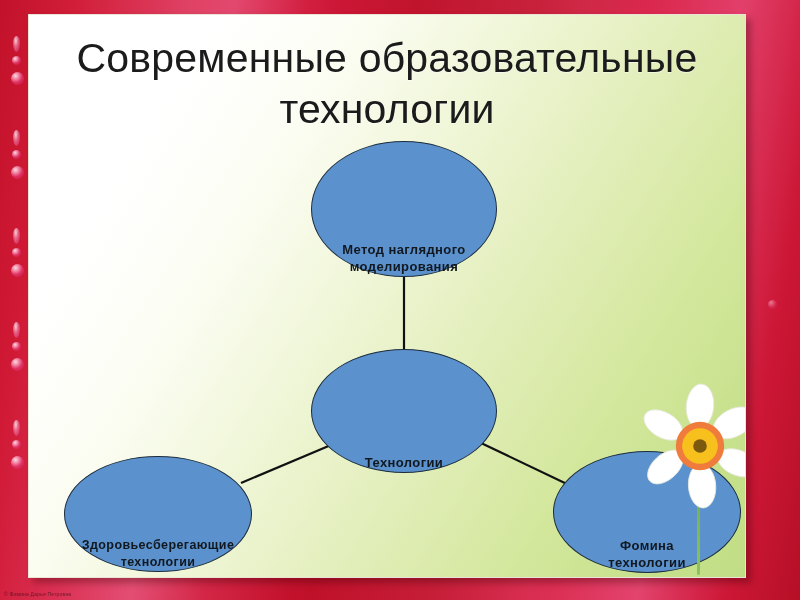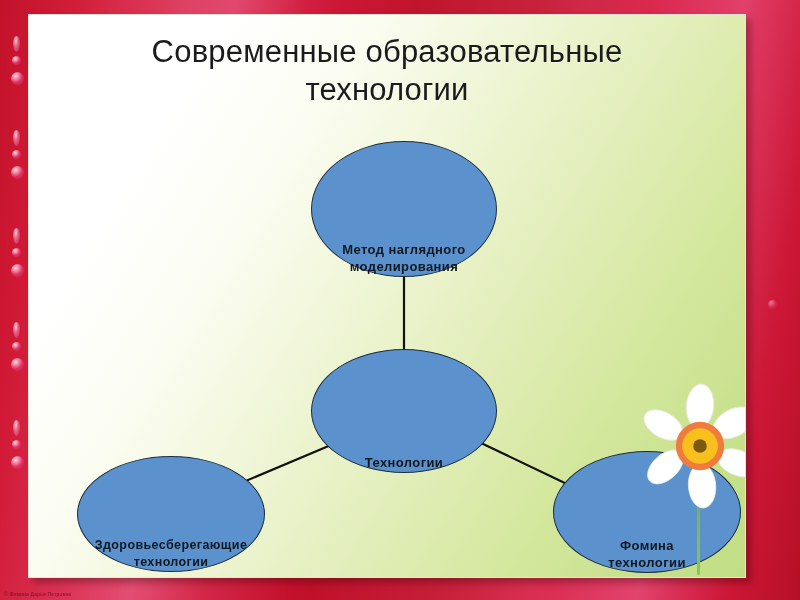--- a/index.html
+++ b/index.html
@@ -92,21 +92,21 @@
   }
 
   
   .title {
     position: absolute;
     left: 0;
     top: 18px;
     width: 100%;
     text-align: center;
     color: #1b1b1b;
-    font-size: 31px;
+    font-size: 41px;
     line-height: 1.24;
     font-weight: 400;
     letter-spacing: 0.2px;
     padding: 0 40px;
     box-sizing: border-box;
     text-shadow: 0 1px 0 rgba(255,255,255,0.5);
   }
 
   
   .diagram {
@@ -136,21 +136,21 @@
     font-weight: bold;
     line-height: 1.35;
     text-align: center;
     letter-spacing: 0.4px;
     white-space: nowrap;
   }
 
   
   #node-method     { left: 282px; top: 126px; width: 186px; height: 136px; }
   #node-central    { left: 282px; top: 334px; width: 186px; height: 124px; }
-  #node-health     { left:  48px; top: 441px; width: 188px; height: 116px; }
+  #node-health     { left:  35px; top: 441px; width: 188px; height: 116px; }
   #node-game       { left: 524px; top: 436px; width: 188px; height: 122px; }
 
   #node-health .node-label { font-size: 12.5px; }
 
   
   .flower {
     position: absolute;
     left: 608px;
     top: 368px;
     width: 126px;

